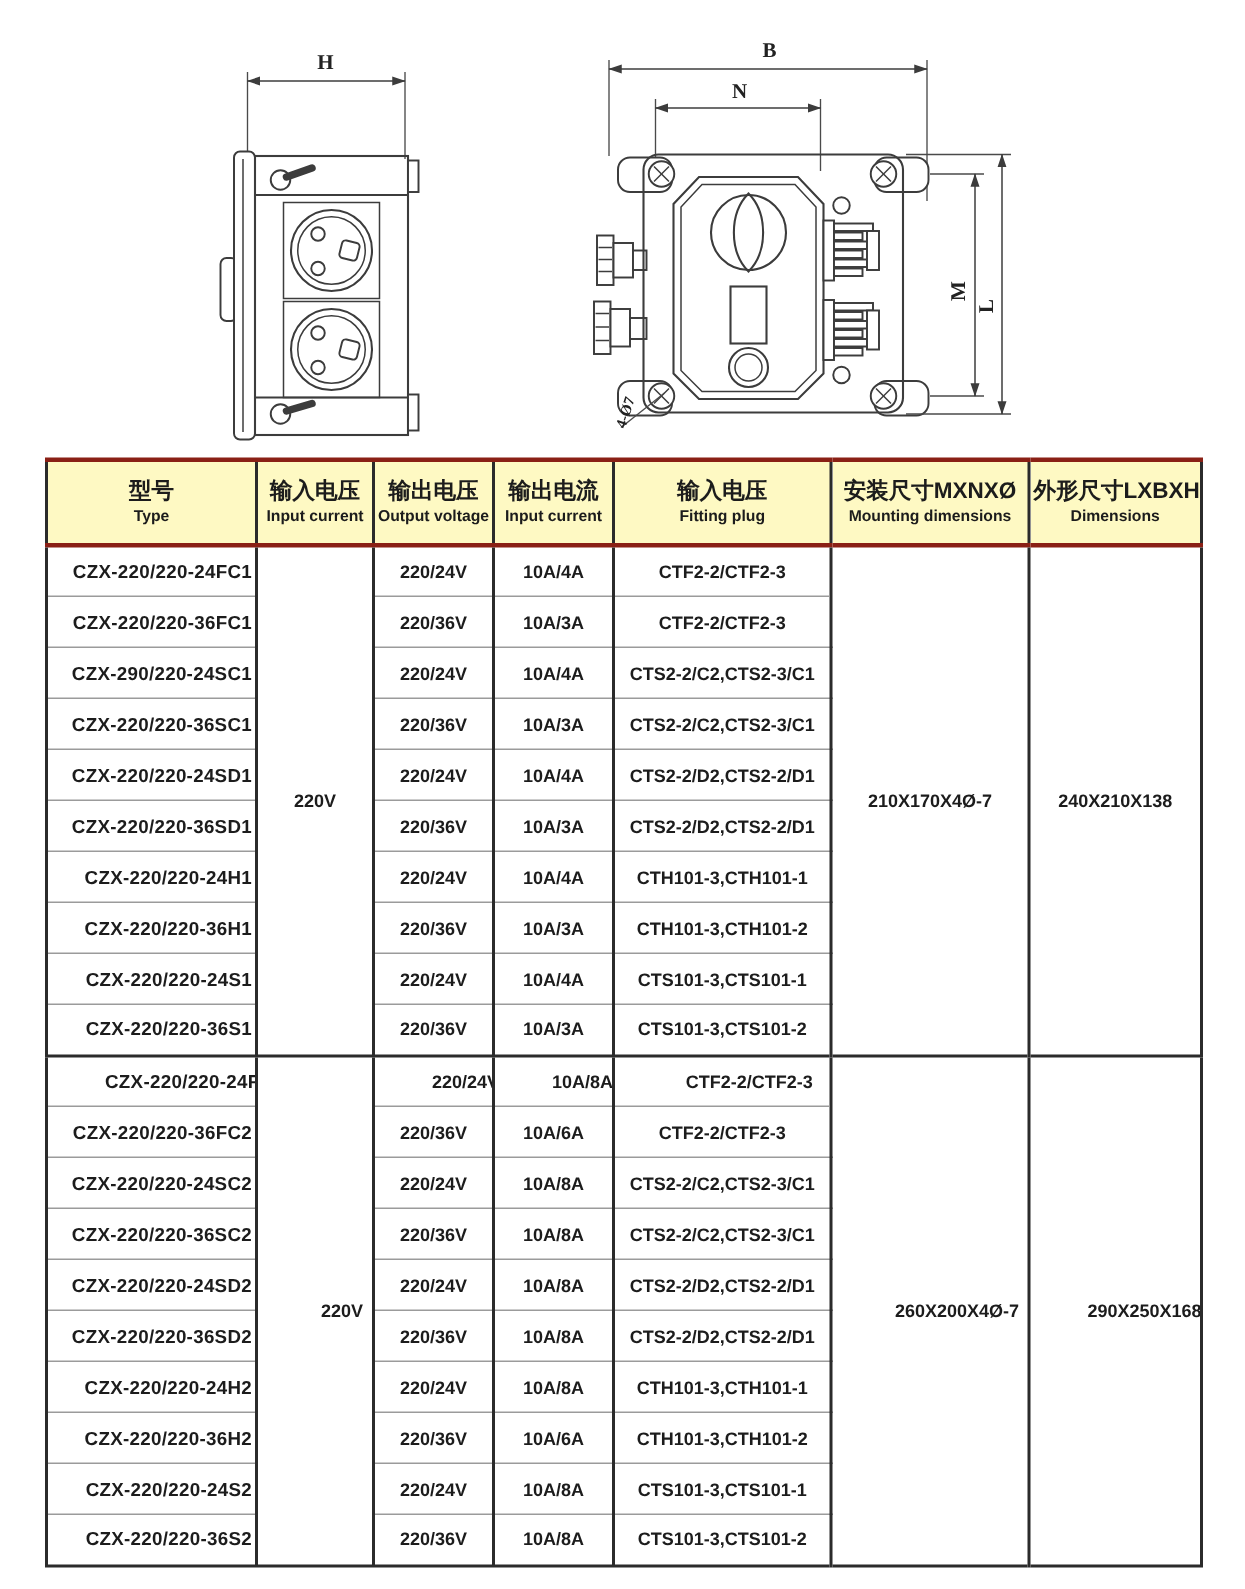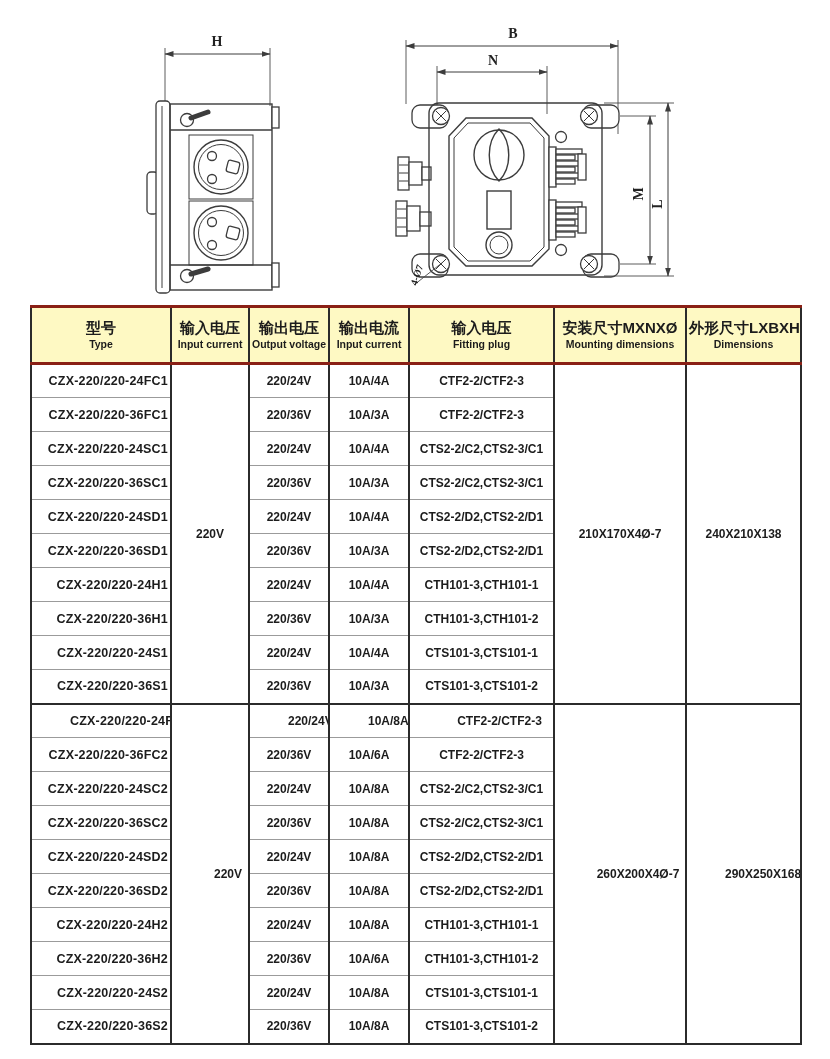--- a/index.html
+++ b/index.html
@@ -241,21 +241,21 @@
         <td class="c-merge" rowspan="10">210X170X4Ø-7</td>
         <td class="c-merge" rowspan="10">240X210X138</td>
       </tr>
       <tr>
         <td class="c-type">CZX-220/220-36FC1</td>
         <td class="c-mid">220/36V</td>
         <td class="c-mid">10A/3A</td>
         <td class="c-plug">CTF2-2/CTF2-3</td>
       </tr>
       <tr>
-        <td class="c-type">CZX-220/220-24SC1</td>
+        <td class="c-type">CZX-290/220-24SC1</td>
         <td class="c-mid">220/24V</td>
         <td class="c-mid">10A/4A</td>
         <td class="c-plug">CTS2-2/C2,CTS2-3/C1</td>
       </tr>
       <tr>
         <td class="c-type">CZX-220/220-36SC1</td>
         <td class="c-mid">220/36V</td>
         <td class="c-mid">10A/3A</td>
         <td class="c-plug">CTS2-2/C2,CTS2-3/C1</td>
       </tr>

